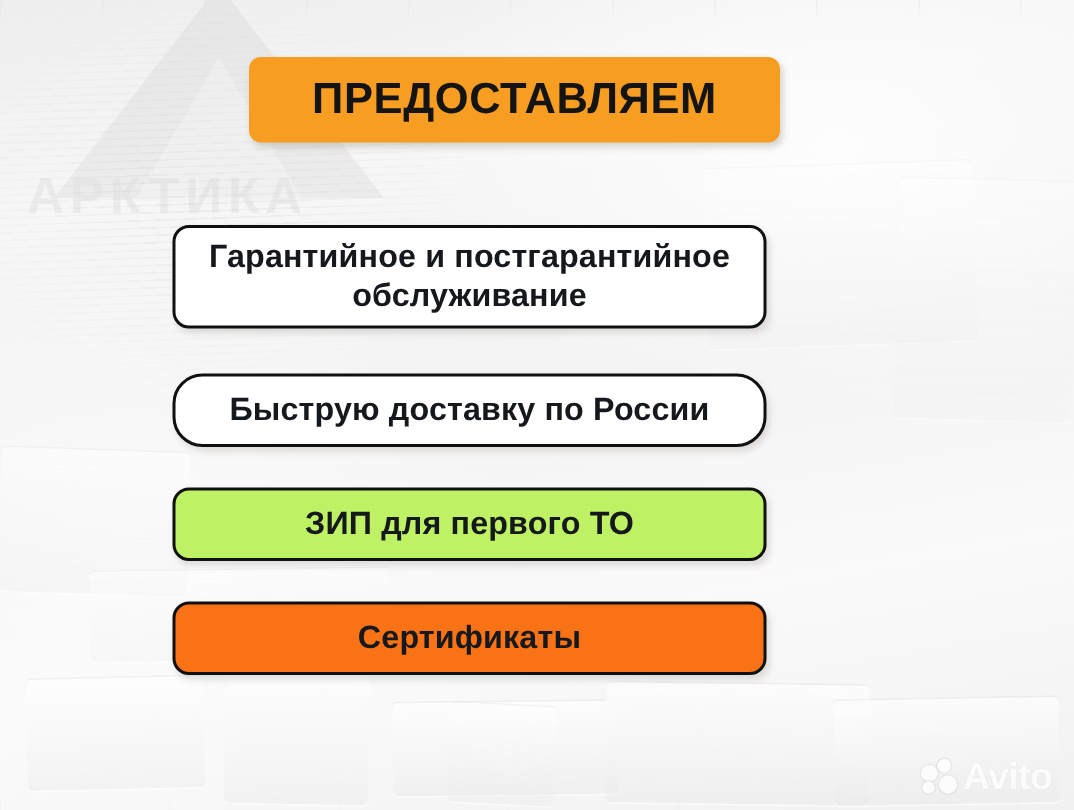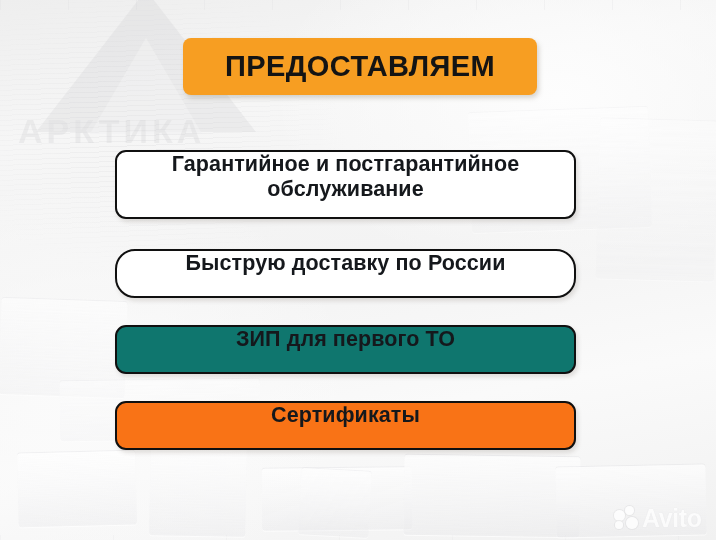--- a/index.html
+++ b/index.html
@@ -112,21 +112,21 @@
     font-size: 34px;
     font-weight: 700;
     letter-spacing: 4px;
     color: rgba(196,196,200,0.55);
     white-space: nowrap;
   }
 
   
   .badge {
     position: absolute;
-    left: 183px;
+    left: 166px;
     top: 38px;
     width: 354px;
     height: 57px;
     border-radius: 8px;
     display: flex;
     align-items: center;
     justify-content: center;
     box-shadow: 2px 3px 5px rgba(120,110,95,0.28);
   }
   .badge-text {
@@ -140,27 +140,27 @@
 
   
   .boxes {
     position: absolute;
     left: 0;
     top: 0;
   }
   .info-box {
     position: absolute;
     left: 115px;
-    width: 461px;
+    width: 396px;
     box-sizing: border-box;
     background: #ffffff;
     border: 2px solid #ec4899;
     border-radius: 11px;
     display: flex;
-    align-items: flex-start;
+    align-items: center;
     justify-content: center;
     box-shadow: 2px 3px 4px rgba(130,125,115,0.22);
   }
   .info-box-text {
     font-size: 21.5px;
     font-weight: 700;
     color: #15181c;
     text-align: center;
     line-height: 1.18;
     letter-spacing: 0.1px;
@@ -239,21 +239,21 @@
     <span class="badge-text" style="color: rgb(20, 20, 20);">ПРЕДОСТАВЛЯЕМ</span>
   </div>
 
   <div class="boxes">
     <div class="info-box" id="box-0" style="border-color: rgb(16, 16, 16); background-color: rgb(255, 255, 255);">
       <span class="info-box-text" style="color: rgb(21, 24, 28);">Гарантийное и постгарантийное обслуживание</span>
     </div>
     <div class="info-box" id="box-1" style="border-color: rgb(16, 16, 16); background-color: rgb(255, 255, 255);">
       <span class="info-box-text" style="color: rgb(21, 24, 28);">Быструю доставку по России</span>
     </div>
-    <div class="info-box" id="box-2" style="border-color: rgb(16, 16, 16); background-color: #0f766e;">
+    <div class="info-box" id="box-2" style="border-color: rgb(16, 16, 16); background-color: #bef264;">
       <span class="info-box-text" style="color: rgb(21, 24, 28);">ЗИП для первого ТО</span>
     </div>
     <div class="info-box" id="box-3" style="border-color: rgb(16, 16, 16); background-color: #f97316;">
       <span class="info-box-text" style="color: rgb(21, 24, 28);">Сертификаты</span>
     </div>
   </div>
 
   <div class="avito-wm">
     <span class="avito-dots">
       <span class="ad1"></span>

